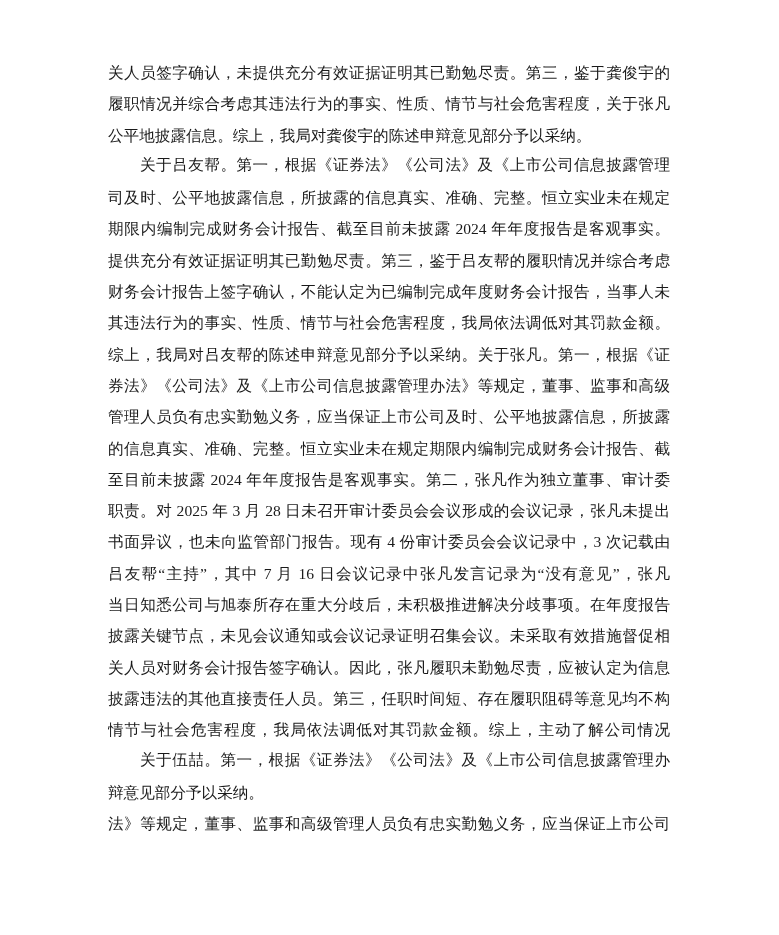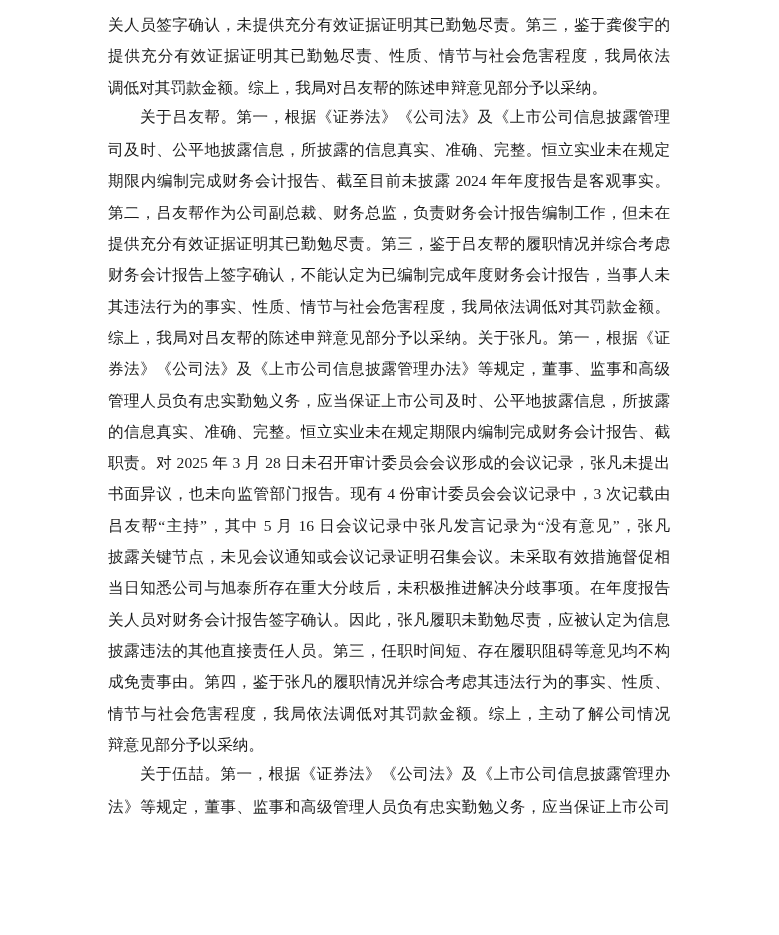--- a/index.html
+++ b/index.html
@@ -37,41 +37,40 @@
   }
   .line.indent {
     text-indent: 32px;
     font-family: Liberation Mono, monospace;
   }
 </style>
 </head>
 <body>
 
 <div class="doc-page">
-  <div class="text-block" style="color: rgb(26, 26, 26);">
+  <div class="text-block" style="color: rgb(26, 26, 26); margin-top: 48px;">
       <div class="line">关人员签字确认，未提供充分有效证据证明其已勤勉尽责。第三，鉴于龚俊宇的</div>
-      <div class="line">提供充分有效证据证明其已勤勉尽责、性质、情节与社会危害程度，我局依法</div>
-      <div class="line para-end">调低对其罚款金额。综上，我局对吕友帮的陈述申辩意见部分予以采纳。</div>
+      <div class="line">履职情况并综合考虑其违法行为的事实、性质、情节与社会危害程度，关于张凡</div>
+      <div class="line para-end">公平地披露信息。综上，我局对龚俊宇的陈述申辩意见部分予以采纳。</div>
       <div class="line indent">关于吕友帮。第一，根据《证券法》《公司法》及《上市公司信息披露管理</div>
       <div class="line">司及时、公平地披露信息，所披露的信息真实、准确、完整。恒立实业未在规定</div>
       <div class="line">期限内编制完成财务会计报告、截至目前未披露 2024 年年度报告是客观事实。</div>
-      <div class="line">第二，吕友帮作为公司副总裁、财务总监，负责财务会计报告编制工作，但未在</div>
       <div class="line">提供充分有效证据证明其已勤勉尽责。第三，鉴于吕友帮的履职情况并综合考虑</div>
       <div class="line">财务会计报告上签字确认，不能认定为已编制完成年度财务会计报告，当事人未</div>
       <div class="line">其违法行为的事实、性质、情节与社会危害程度，我局依法调低对其罚款金额。</div>
       <div class="line">综上，我局对吕友帮的陈述申辩意见部分予以采纳。关于张凡。第一，根据《证</div>
       <div class="line">券法》《公司法》及《上市公司信息披露管理办法》等规定，董事、监事和高级</div>
       <div class="line">管理人员负有忠实勤勉义务，应当保证上市公司及时、公平地披露信息，所披露</div>
       <div class="line">的信息真实、准确、完整。恒立实业未在规定期限内编制完成财务会计报告、截</div>
+      <div class="line">至目前未披露 2024 年年度报告是客观事实。第二，张凡作为独立董事、审计委</div>
       <div class="line">职责。对 2025 年 3 月 28 日未召开审计委员会会议形成的会议记录，张凡未提出</div>
       <div class="line">书面异议，也未向监管部门报告。现有 4 份审计委员会会议记录中，3 次记载由</div>
-      <div class="line">吕友帮“主持”，其中 5 月 16 日会议记录中张凡发言记录为“没有意见”，张凡</div>
+      <div class="line">吕友帮“主持”，其中 7 月 16 日会议记录中张凡发言记录为“没有意见”，张凡</div>
+      <div class="line">当日知悉公司与旭泰所存在重大分歧后，未积极推进解决分歧事项。在年度报告</div>
       <div class="line">披露关键节点，未见会议通知或会议记录证明召集会议。未采取有效措施督促相</div>
-      <div class="line">当日知悉公司与旭泰所存在重大分歧后，未积极推进解决分歧事项。在年度报告</div>
       <div class="line">关人员对财务会计报告签字确认。因此，张凡履职未勤勉尽责，应被认定为信息</div>
       <div class="line">披露违法的其他直接责任人员。第三，任职时间短、存在履职阻碍等意见均不构</div>
-      <div class="line">成免责事由。第四，鉴于张凡的履职情况并综合考虑其违法行为的事实、性质、</div>
       <div class="line">情节与社会危害程度，我局依法调低对其罚款金额。综上，主动了解公司情况</div>
+      <div class="line indent">关于伍喆。第一，根据《证券法》《公司法》及《上市公司信息披露管理办</div>
       <div class="line para-end">辩意见部分予以采纳。</div>
-      <div class="line indent">关于伍喆。第一，根据《证券法》《公司法》及《上市公司信息披露管理办</div>
       <div class="line">法》等规定，董事、监事和高级管理人员负有忠实勤勉义务，应当保证上市公司</div>
     </div>
 </div>
 
 </body></html>

